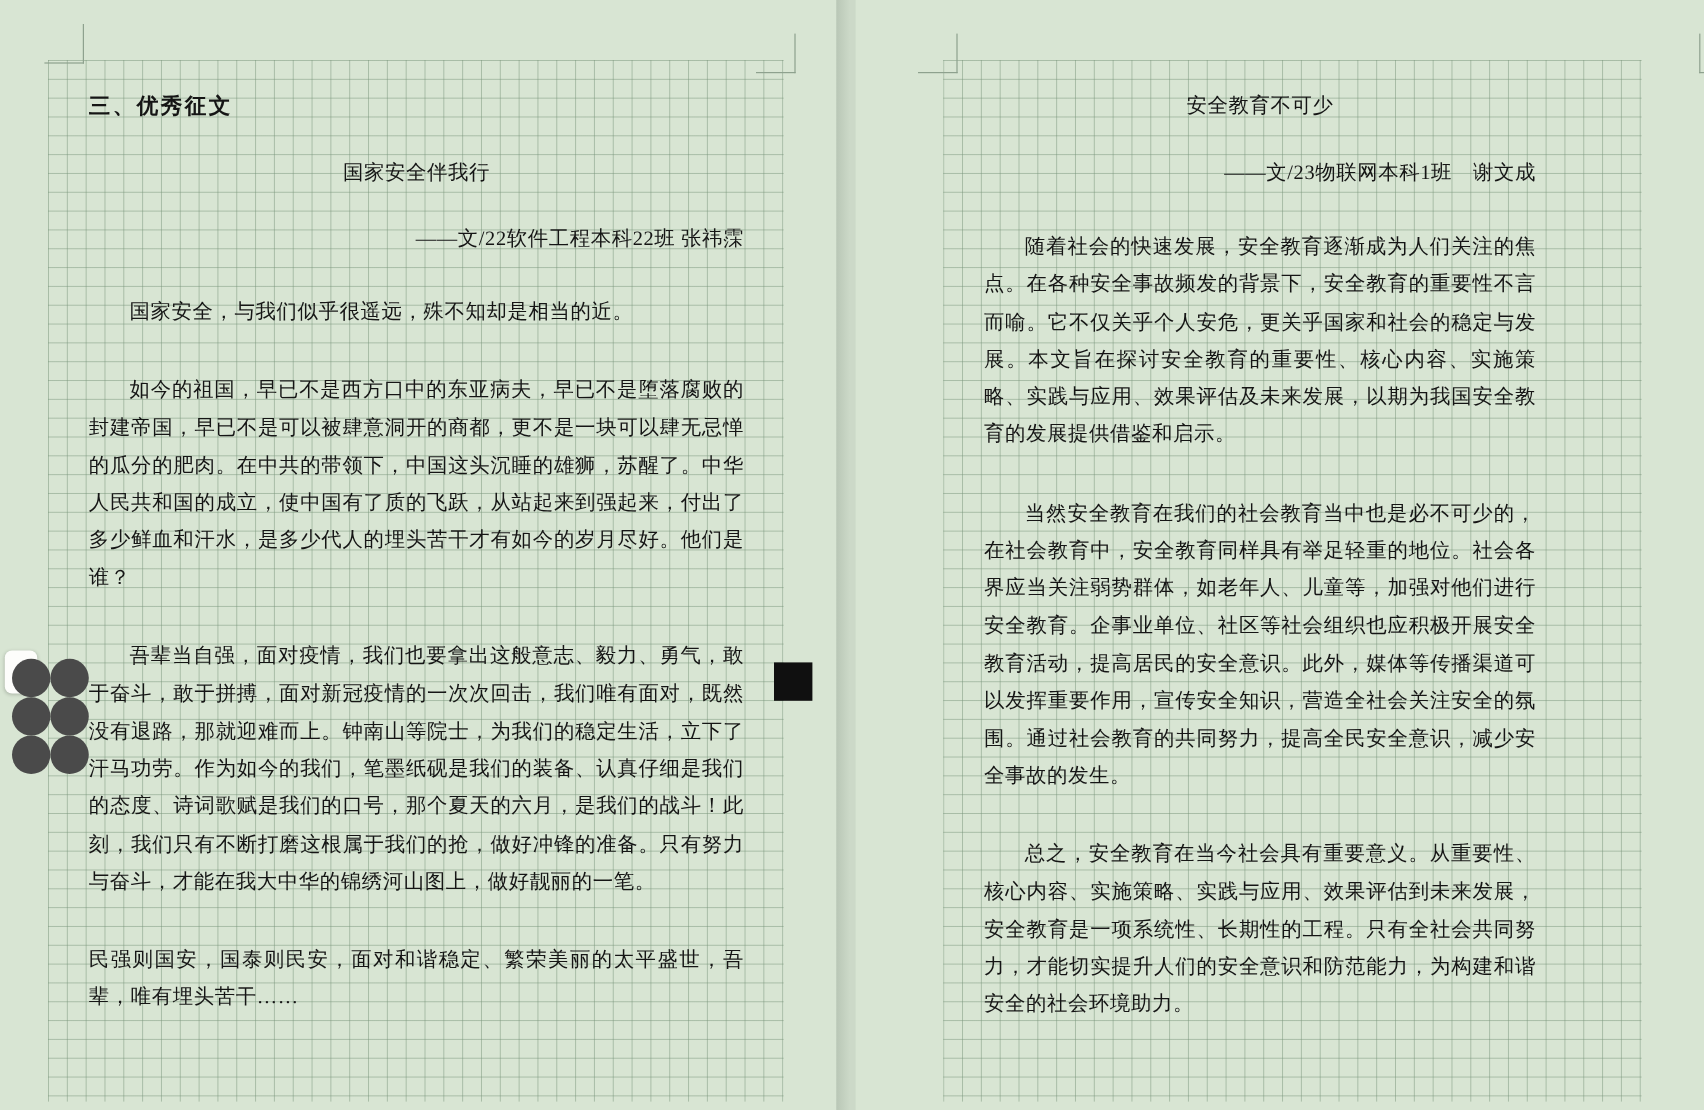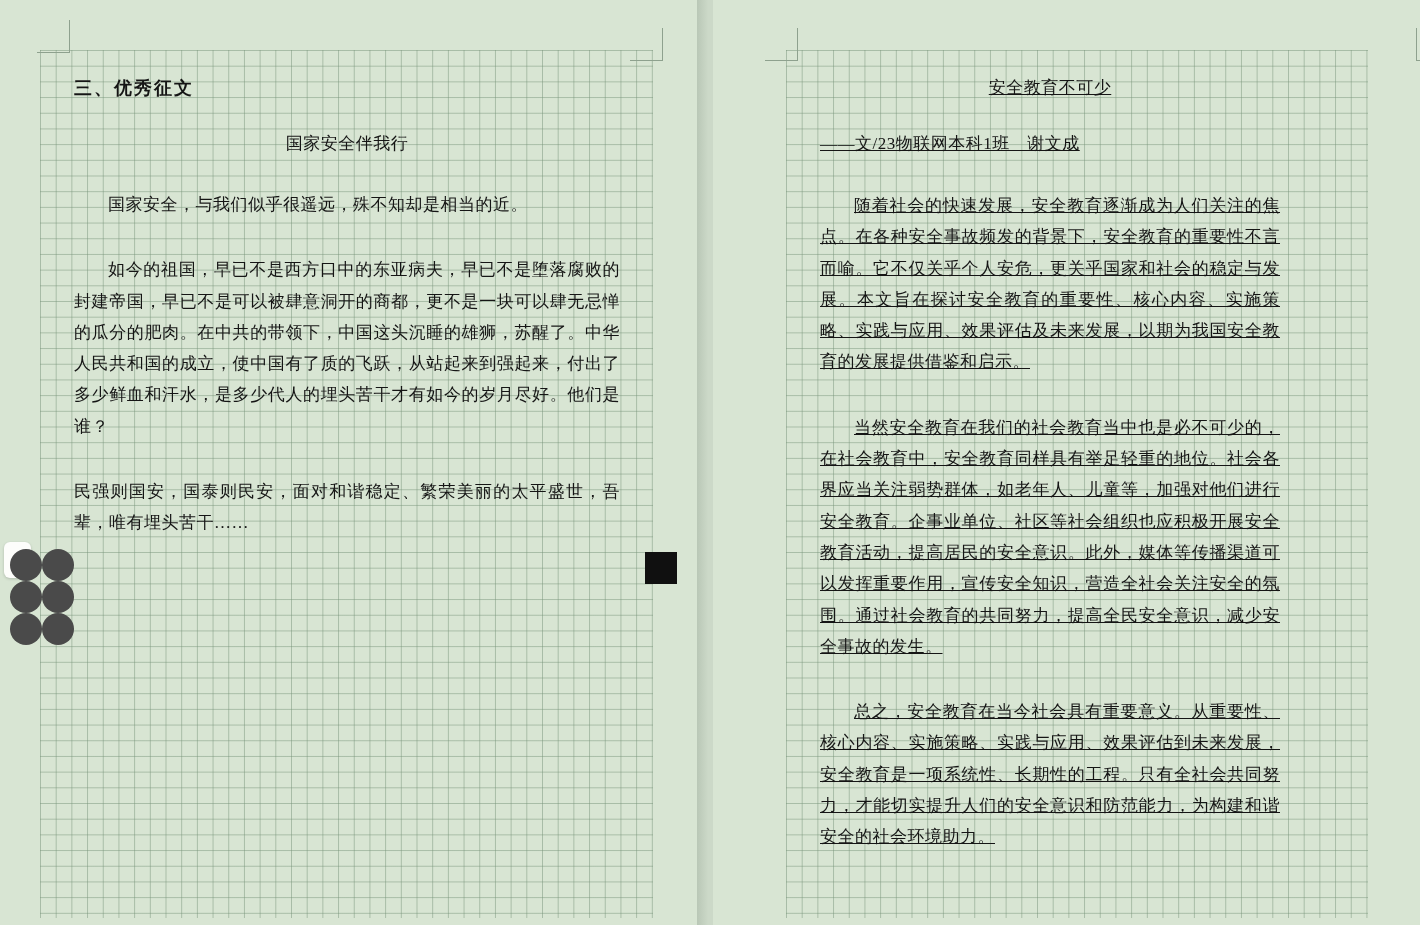--- a/index.html
+++ b/index.html
@@ -29,25 +29,25 @@
 
   .corner-mark {
     position:absolute;
     border-right:1px solid #8ea18e;
     border-bottom:1px solid #8ea18e;
   }
   .corner-mark.flip { border-right:none; border-left:1px solid #8ea18e; }
 
   .textflow { position:absolute; font-size:17px; letter-spacing:0.5px; }
   #text-left  { left:42px; top:44px; width:610px; }
-  #text-right { left:75px; top:44px; width:524px;text-decoration:underline; }
+  #text-right { left:75px; top:44px; width:524px; }
 
   .sec-heading { font-weight:bold; font-size:18px; line-height:24px; letter-spacing:2px; }
   .doc-title   { text-align:center; line-height:23px; }
-  .byline      { text-align:left;  line-height:23px; }
+  .byline      { text-align:right;  line-height:23px; }
   .textflow p  { line-height:31.3px; text-align:justify; text-indent:2em; margin-top:2px; }
   .textflow p.noindent { text-indent:0; }
   #text-right .doc-title { line-height:24px; }
   #text-right .byline    { line-height:24px; }
 
   .page-footer {
     position:absolute; top:912px; left:0; width:100%;
     text-align:center; font-size:15px; color:#3a3a3a; letter-spacing:2px;
   }
 
@@ -73,22 +73,24 @@
 
 <div class="page" id="page-left">
   <div class="gridpaper" id="grid-left"></div>
 
   <div class="corner-mark" style="left:37px; top:20px; width:20px; height:30px;"></div>
   <div class="corner-mark" style="left:630px; top:28px; width:33px; height:22px;"></div>
 
   <div class="textflow" id="text-left">
     <div class="sec-heading">三、优秀征文</div>
     <div class="doc-title">国家安全伴我行</div>
+    <div class="byline">——文/22软件工程本科22班 张祎霂</div>
     <p>国家安全，与我们似乎很遥远，殊不知却是相当的近。</p>
     <p>如今的祖国，早已不是西方口中的东亚病夫，早已不是堕落腐败的封建帝国，早已不是可以被肆意洞开的商都，更不是一块可以肆无忌惮的瓜分的肥肉。在中共的带领下，中国这头沉睡的雄狮，苏醒了。中华人民共和国的成立，使中国有了质的飞跃，从站起来到强起来，付出了多少鲜血和汗水，是多少代人的埋头苦干才有如今的岁月尽好。他们是谁？</p>
+    <p>吾辈当自强，面对疫情，我们也要拿出这般意志、毅力、勇气，敢于奋斗，敢于拼搏，面对新冠疫情的一次次回击，我们唯有面对，既然没有退路，那就迎难而上。钟南山等院士，为我们的稳定生活，立下了汗马功劳。作为如今的我们，笔墨纸砚是我们的装备、认真仔细是我们的态度、诗词歌赋是我们的口号，那个夏天的六月，是我们的战斗！此刻，我们只有不断打磨这根属于我们的抢，做好冲锋的准备。只有努力与奋斗，才能在我大中华的锦绣河山图上，做好靓丽的一笔。</p>
     <p class="noindent">民强则国安，国泰则民安，面对和谐稳定、繁荣美丽的太平盛世，吾辈，唯有埋头苦干……</p>
   </div>
 
   <div class="page-footer">第 5 页 共 10 页</div>
   <div id="text-cursor"></div>
 </div>
 
 <div id="page-gap"></div>
 
 <div class="page" id="page-right">

